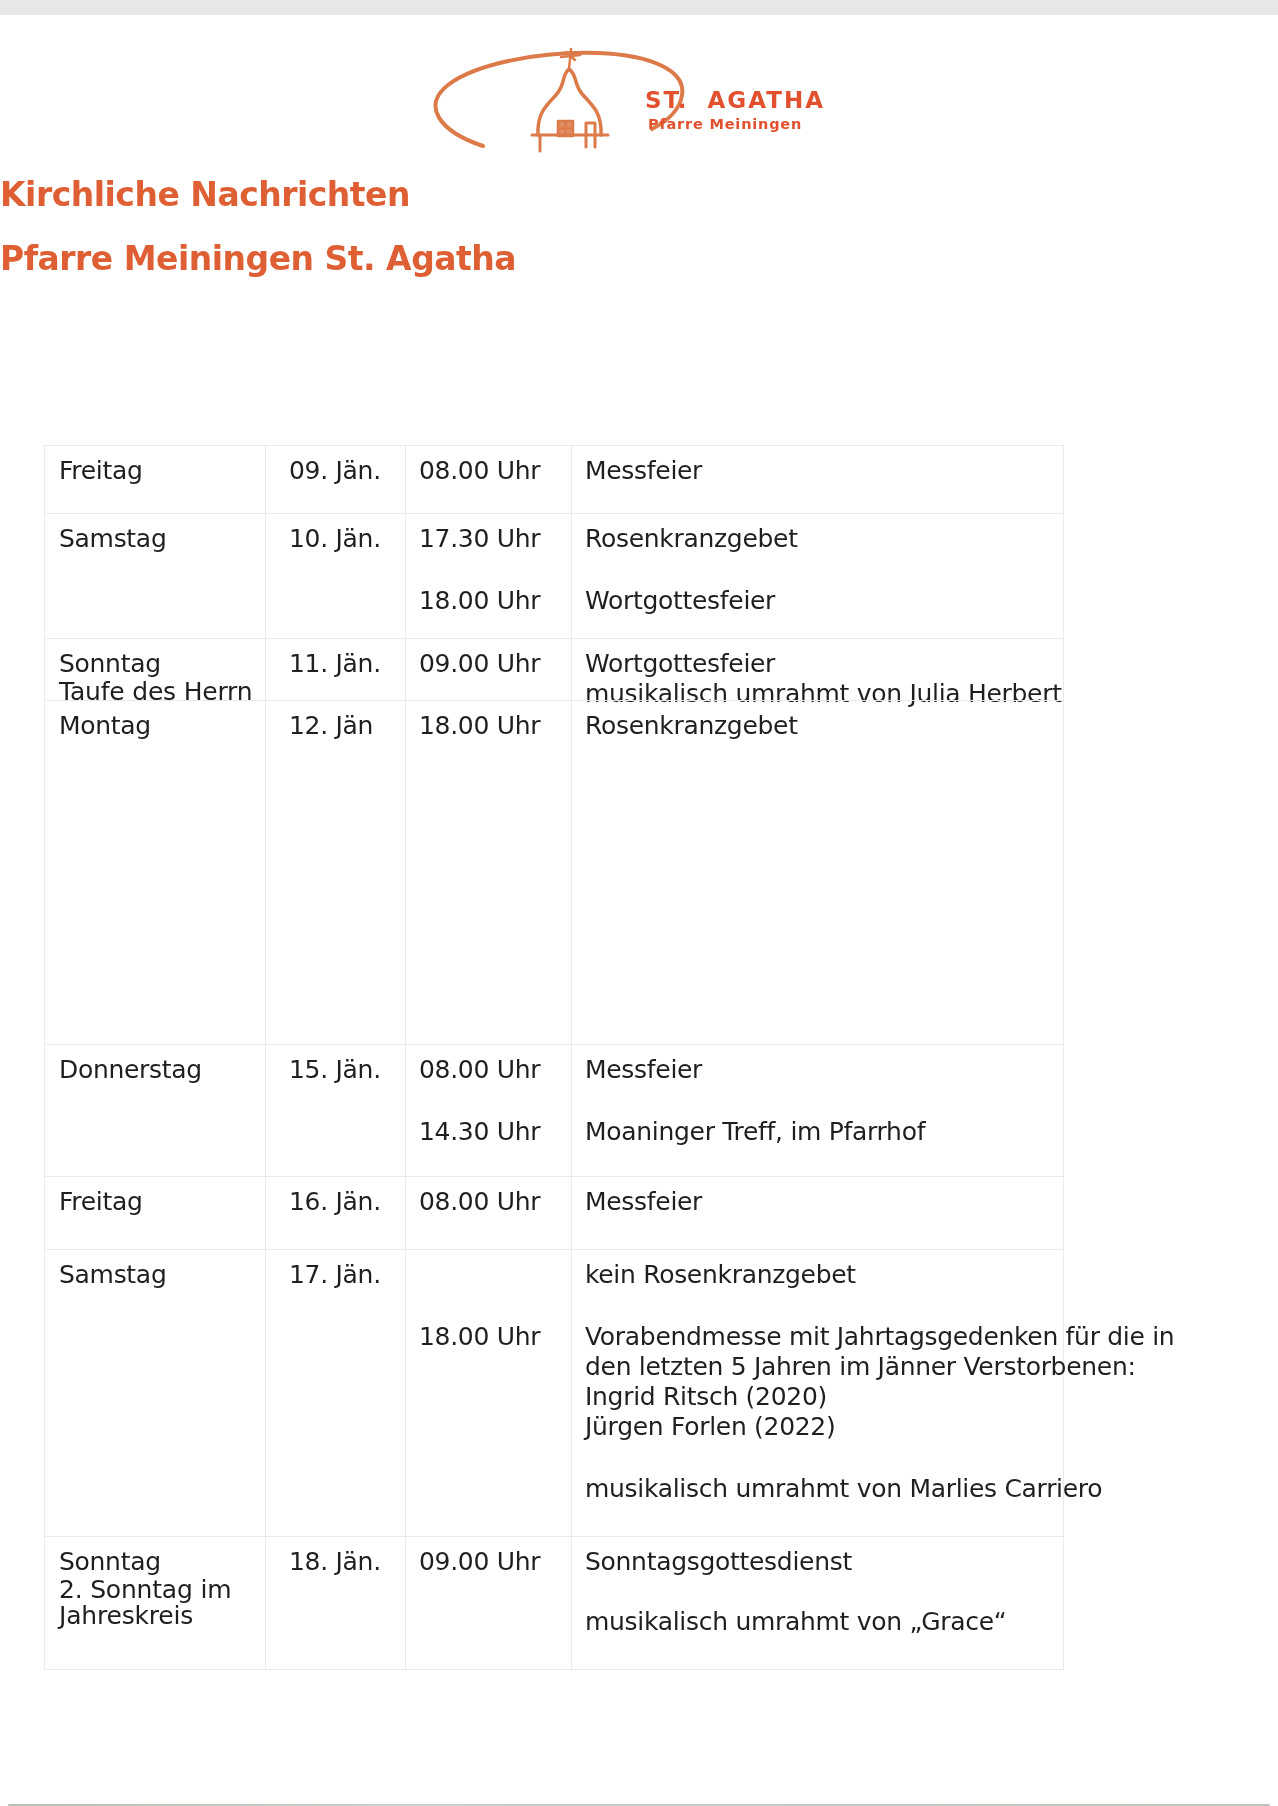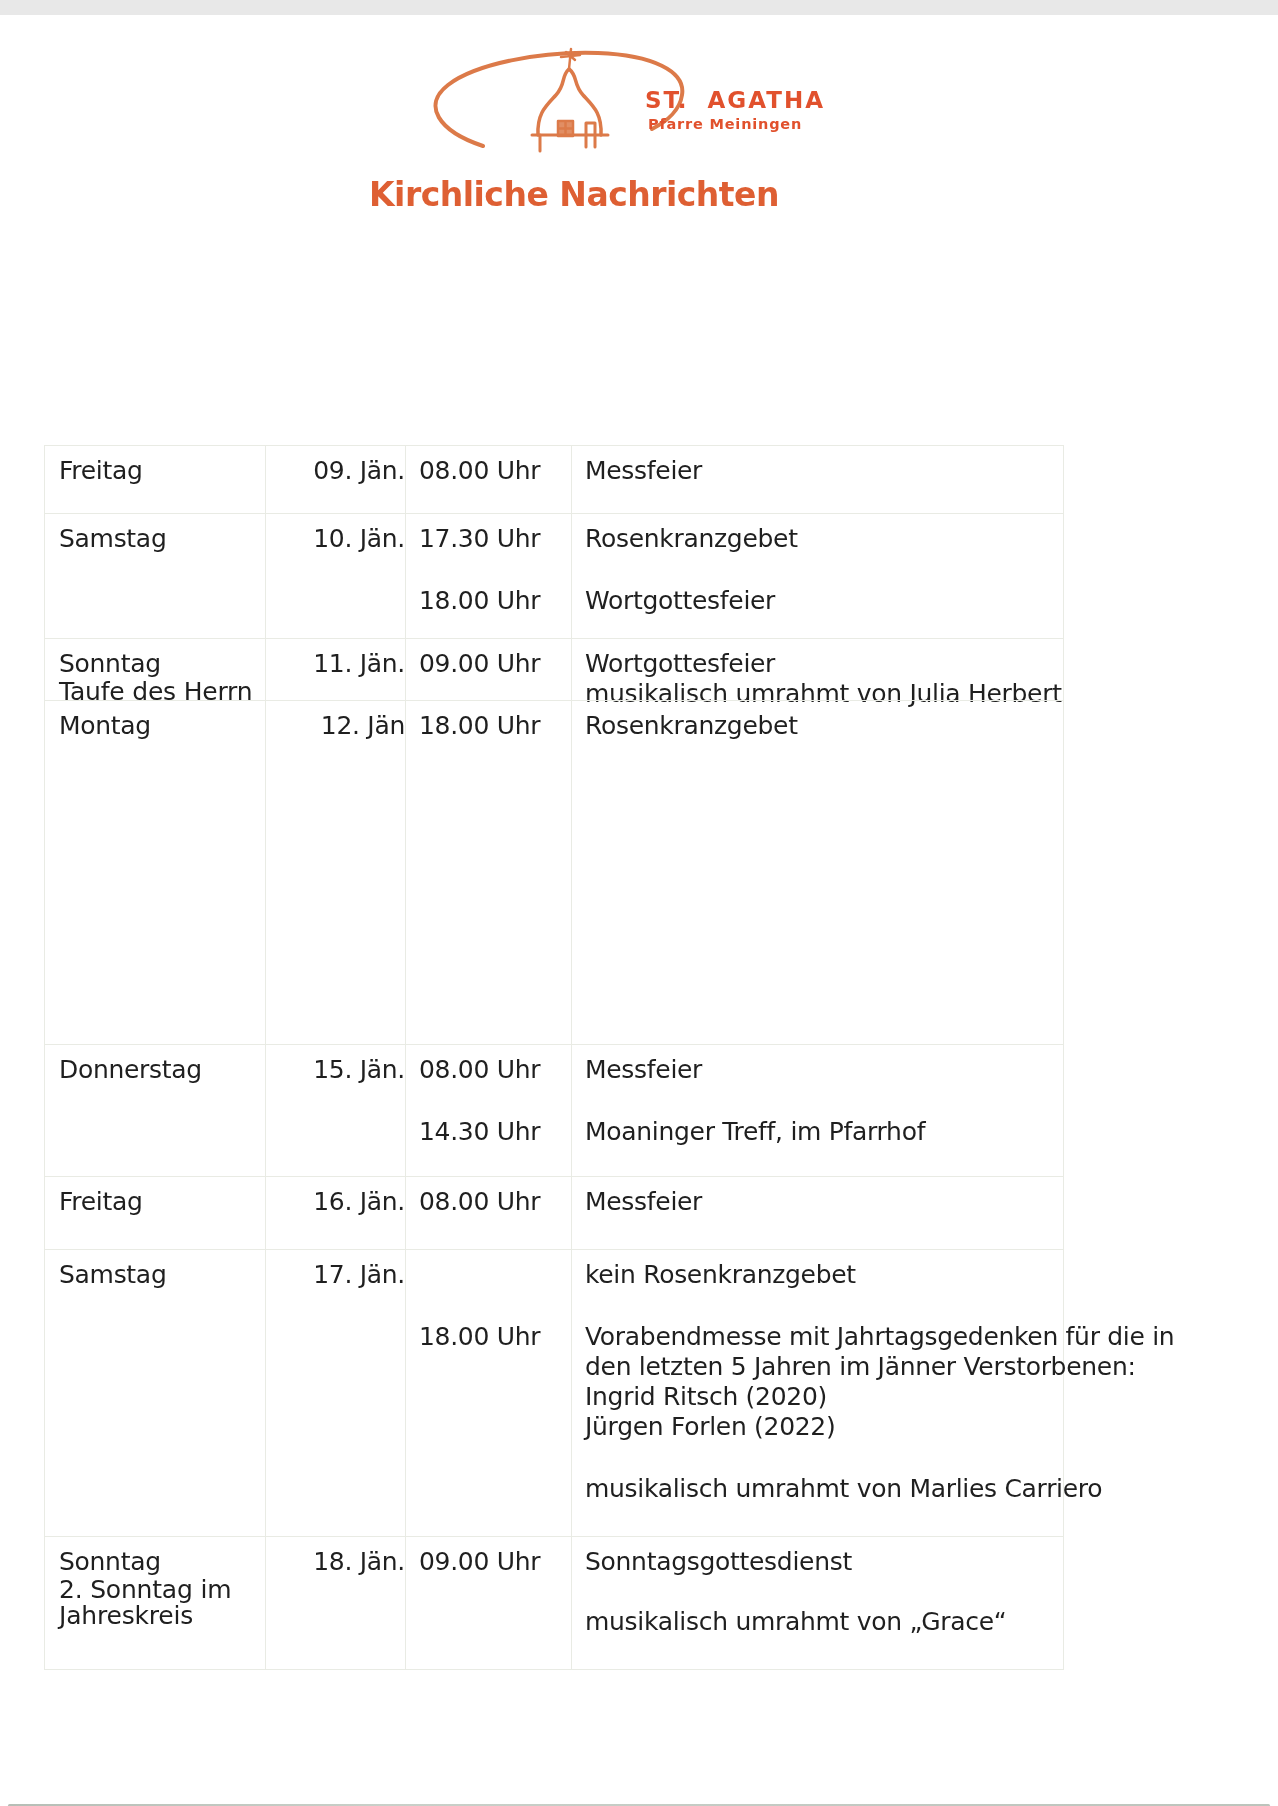--- a/index.html
+++ b/index.html
@@ -18,21 +18,21 @@
     letter-spacing:2px;word-spacing:9px;white-space:nowrap;
   }
   .logo-sub{
     position:absolute;left:648px;top:101px;
     font-size:14.5px;font-weight:bold;color:var(--logo-text,#e1512d);
     letter-spacing:.8px;white-space:nowrap;
   }
 
   
   .titles{
-    position:absolute;left:0;top:148px;width:1148px;text-align:center;
+    position:absolute;left:0;top:148px;width:1148px;text-align:left;
     font-weight:bold;font-size:33px;line-height:64px;letter-spacing:-.5px;
     color:var(--accent,#de5f33);
   }
 
   
   .schedule{
     position:absolute;left:44px;top:430px;width:1018px;
     border:1px solid var(--table-border,#e9ebe4);
     font-size:25px;line-height:30px;letter-spacing:-.3px;
   }
@@ -43,21 +43,21 @@
   .day-block:nth-of-type(1){height:62px}
   .day-block:nth-of-type(2){height:124px}
   .day-block:nth-of-type(3){height:94px}
   .day-block:nth-of-type(4){height:67px}
   .day-block:nth-of-type(5){height:125px}
   .day-block:nth-of-type(6){height:62px}
   .day-block:nth-of-type(7){height:344px}
   .day-block:nth-of-type(8){height:132px}
   .entry{display:flex;align-items:flex-start;margin-bottom:32px;}
   .c-day{flex:none;width:220px;box-sizing:border-box;padding-left:14px;}
-  .c-date{flex:none;width:140px;box-sizing:border-box;padding-left:24px;white-space:nowrap;text-align:right;}
+  .c-date{flex:none;width:140px;box-sizing:border-box;padding-left:24px;white-space:nowrap;}
   .c-time{flex:none;width:166px;box-sizing:border-box;padding-left:14px;white-space:nowrap;}
   .c-event{flex:1;box-sizing:border-box;padding-left:14px;min-width:0;}
   .day-note{font-size:25px;line-height:26px;letter-spacing:-.2px;}
   .ev-line{min-height:30px;white-space:nowrap;}
   .gap-top{margin-top:8px;}
 
   
   .scan-line{
     position:absolute;left:8px;top:1789px;width:1262px;height:2.5px;border-radius:2px;
     background:linear-gradient(to right,#b6beb6 0%,#c9d0c9 30%,#c2c9c2 70%,#bcc4bc 100%);
@@ -83,20 +83,21 @@
 
     <path class="logo-stroke" stroke-width="3" d="M 166 80 V 104 M 175 80 V 104 M 166 80 H 175"></path>
 
     <path class="logo-stroke" stroke-width="3" d="M 120 92 V 108"></path>
   </svg>
   <div class="logo-org">ST. AGATHA</div>
   <div class="logo-sub">Pfarre Meiningen</div>
 
   <div class="titles">
     <div>Kirchliche Nachrichten</div>
+    <div>Pfarre Meiningen St. Agatha</div>
   </div>
 
   <div class="schedule">
     <div class="vline v1"></div>
     <div class="vline v2"></div>
     <div class="vline v3"></div>
 
     <div class="day-block">
       <div class="entry">
         <div class="c-day">Freitag</div>

